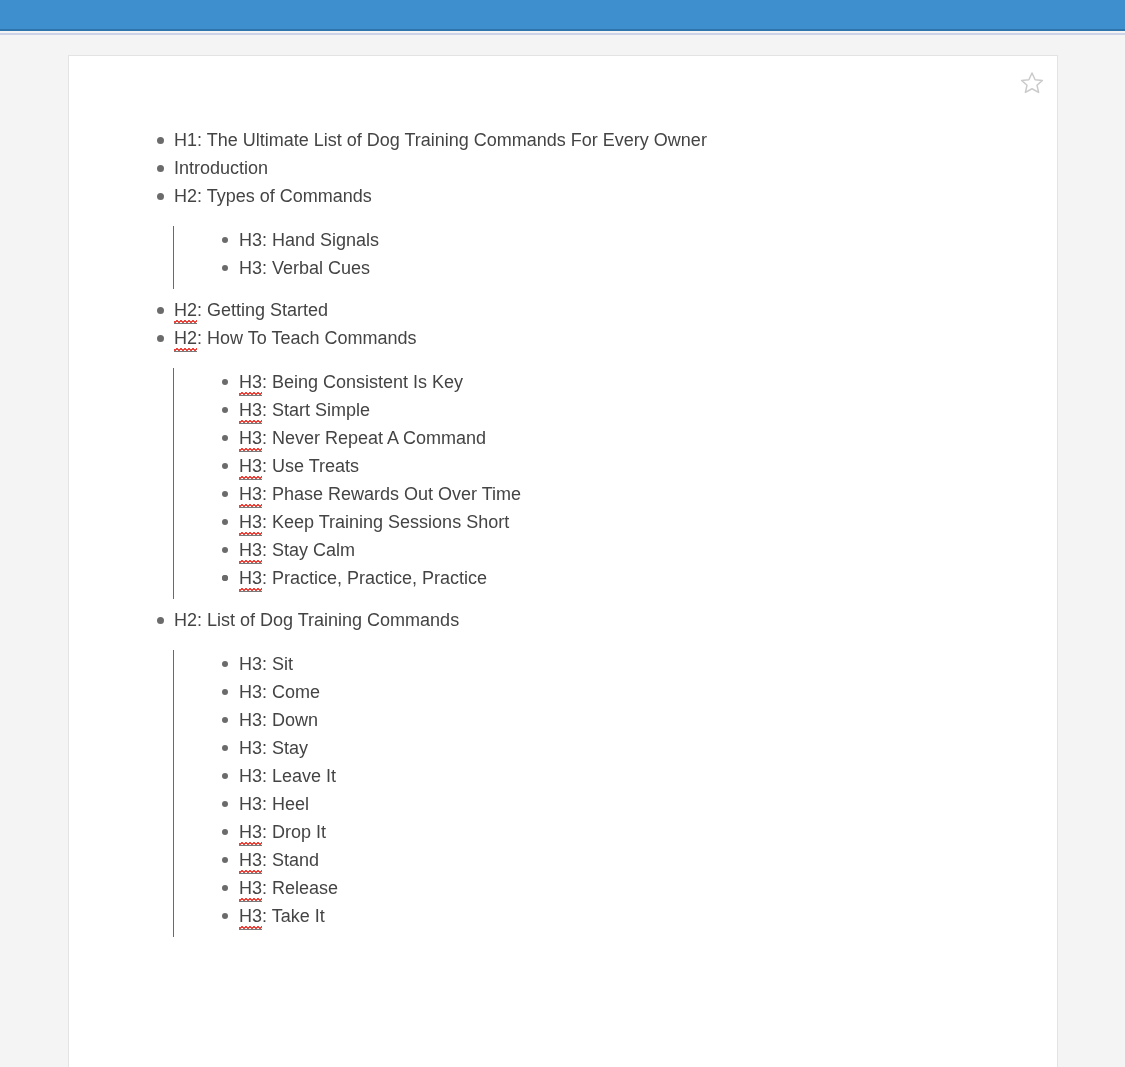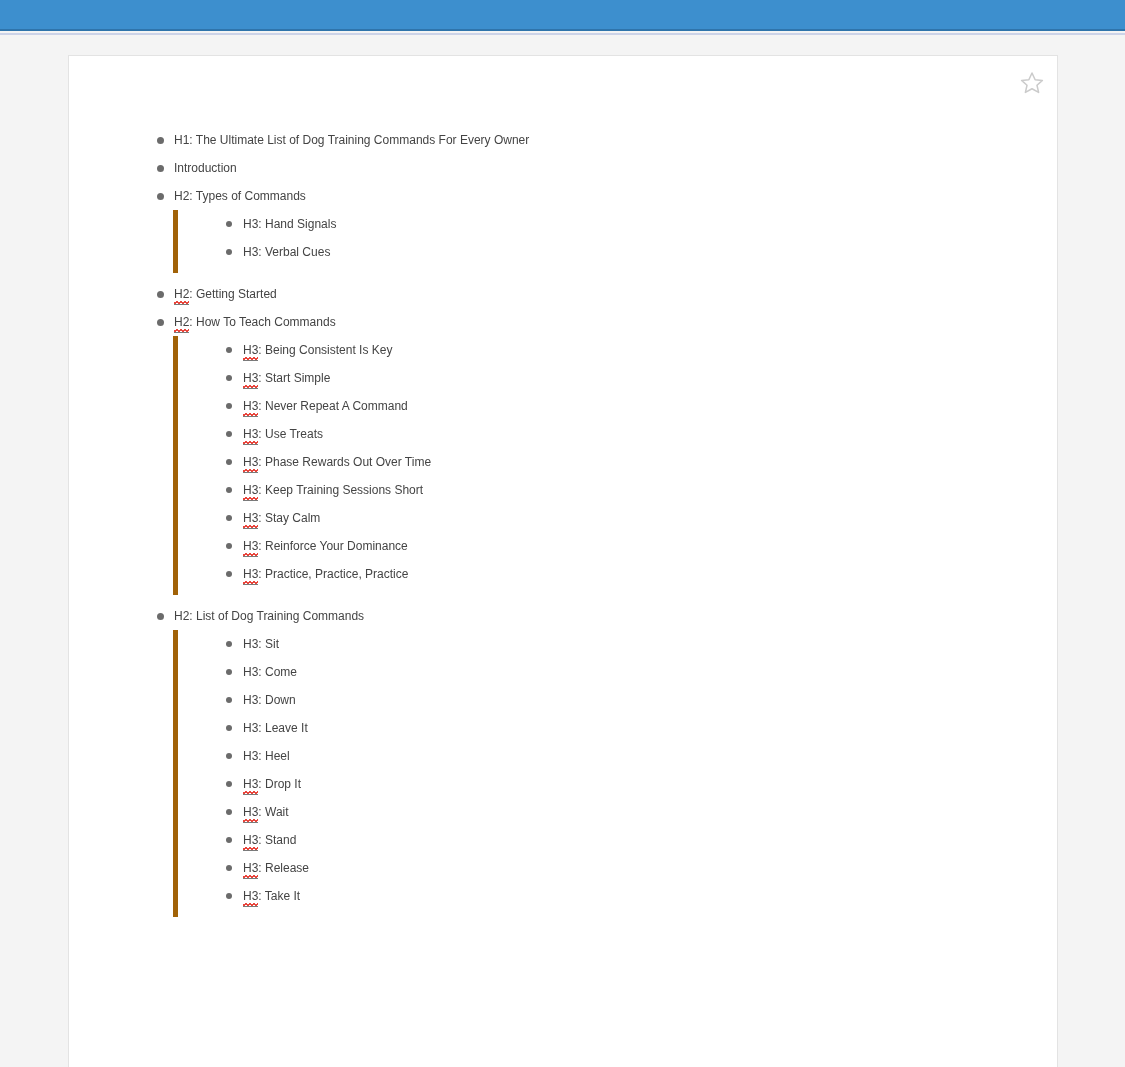--- a/index.html
+++ b/index.html
@@ -73,31 +73,31 @@
   ul.outline-list {
     list-style: none;
     margin: 0;
     padding: 0;
   }
   ul.outline-list.level-1 {
     padding-left: 88px;
   }
   ul.outline-list.level-2 {
     padding-left: 48px;
-    border-left: 5px solid #a16207;
+    border-left: 1px solid #a16207;
     margin-left: -1px;
-    margin-top: 0;
+    margin-top: 16px;
     margin-bottom: 7px;
     padding-top: 0;
     padding-bottom: 7px;
   }
 
   li.outline-item {
     position: relative;
-    font-size: 12px;
+    font-size: 18px;
     line-height: 28px;
     color: #444444;
     white-space: nowrap;
     padding-left: 17px;
   }
   li.outline-item > .bullet {
     position: absolute;
     left: 0;
     top: 11px;
     width: 7px;
@@ -154,31 +154,31 @@
           </ul></li>
         <li class="outline-item"><span class="bullet"></span><span class="item-text"><span class="spellcheck tag-underline">H2</span>: Getting Started</span></li>
         <li class="outline-item"><span class="bullet"></span><span class="item-text"><span class="spellcheck tag-underline">H2</span>: How To Teach Commands</span><ul class="outline-list level-2">
             <li class="outline-item"><span class="bullet"></span><span class="item-text"><span class="spellcheck tag-underline">H3</span>: Being Consistent Is Key</span></li>
             <li class="outline-item"><span class="bullet"></span><span class="item-text"><span class="spellcheck tag-underline">H3</span>: Start Simple</span></li>
             <li class="outline-item"><span class="bullet"></span><span class="item-text"><span class="spellcheck tag-underline">H3</span>: Never Repeat A Command</span></li>
             <li class="outline-item"><span class="bullet"></span><span class="item-text"><span class="spellcheck tag-underline">H3</span>: Use Treats</span></li>
             <li class="outline-item"><span class="bullet"></span><span class="item-text"><span class="spellcheck tag-underline">H3</span>: Phase Rewards Out Over Time</span></li>
             <li class="outline-item"><span class="bullet"></span><span class="item-text"><span class="spellcheck tag-underline">H3</span>: Keep Training Sessions Short</span></li>
             <li class="outline-item"><span class="bullet"></span><span class="item-text"><span class="spellcheck tag-underline">H3</span>: Stay Calm</span></li>
-            <li class="outline-item"><span class="bullet"></span><span class="item-text"><span class="spellcheck tag-underline">H3</span>: Reinforce Your Dominance</span></li>
+            <li class="outline-item"><span class="bullet"></span></li>
             <li class="outline-item"><span class="bullet"></span><span class="item-text"><span class="spellcheck tag-underline">H3</span>: Practice, Practice, Practice</span></li>
           </ul></li>
         <li class="outline-item"><span class="bullet"></span><span class="item-text"><span>H2</span>: List of Dog Training Commands</span><ul class="outline-list level-2">
             <li class="outline-item"><span class="bullet"></span><span class="item-text"><span>H3</span>: Sit</span></li>
             <li class="outline-item"><span class="bullet"></span><span class="item-text"><span>H3</span>: Come</span></li>
             <li class="outline-item"><span class="bullet"></span><span class="item-text"><span>H3</span>: Down</span></li>
+            <li class="outline-item"><span class="bullet"></span><span class="item-text"><span>H3</span>: Stay</span></li>
             <li class="outline-item"><span class="bullet"></span><span class="item-text"><span>H3</span>: Leave It</span></li>
             <li class="outline-item"><span class="bullet"></span><span class="item-text"><span>H3</span>: Heel</span></li>
             <li class="outline-item"><span class="bullet"></span><span class="item-text"><span class="spellcheck tag-underline">H3</span>: Drop It</span></li>
-            <li class="outline-item"><span class="bullet"></span><span class="item-text"><span class="spellcheck tag-underline">H3</span>: Wait</span></li>
             <li class="outline-item"><span class="bullet"></span><span class="item-text"><span class="spellcheck tag-underline">H3</span>: Stand</span></li>
             <li class="outline-item"><span class="bullet"></span><span class="item-text"><span class="spellcheck tag-underline">H3</span>: Release</span></li>
             <li class="outline-item"><span class="bullet"></span><span class="item-text"><span class="spellcheck tag-underline">H3</span>: Take It</span></li>
           </ul></li>
       </ul>
   </div>
 
 </div>
 
 </body></html>

